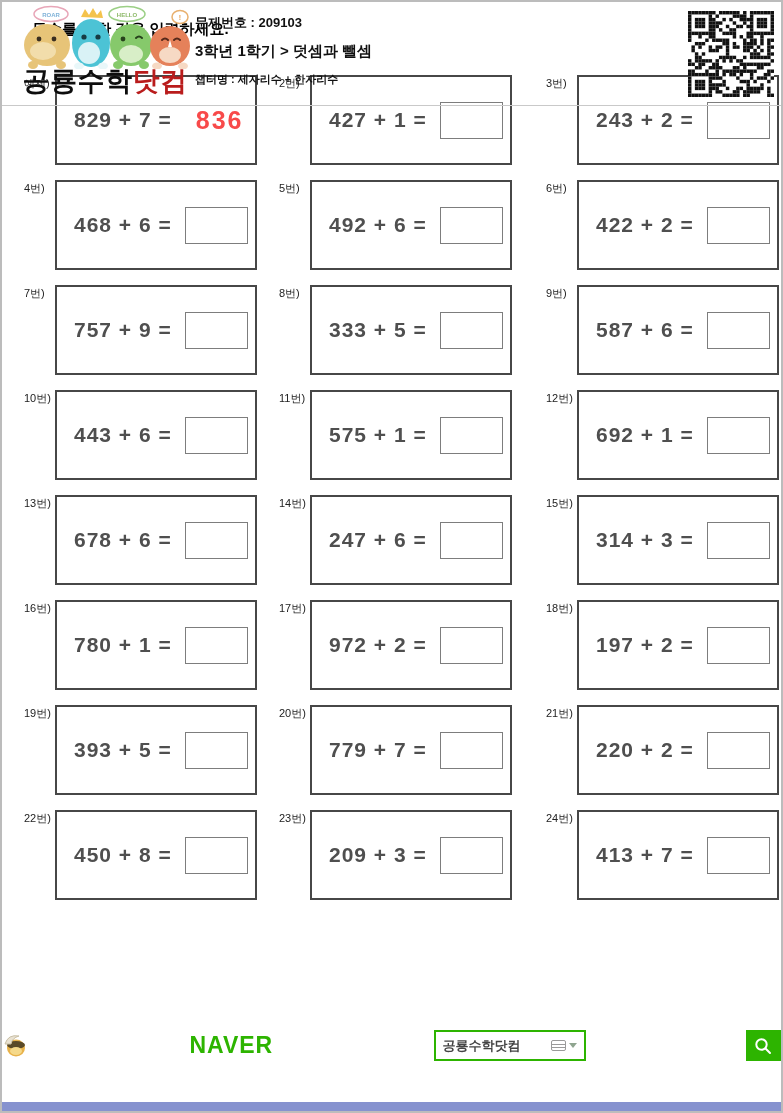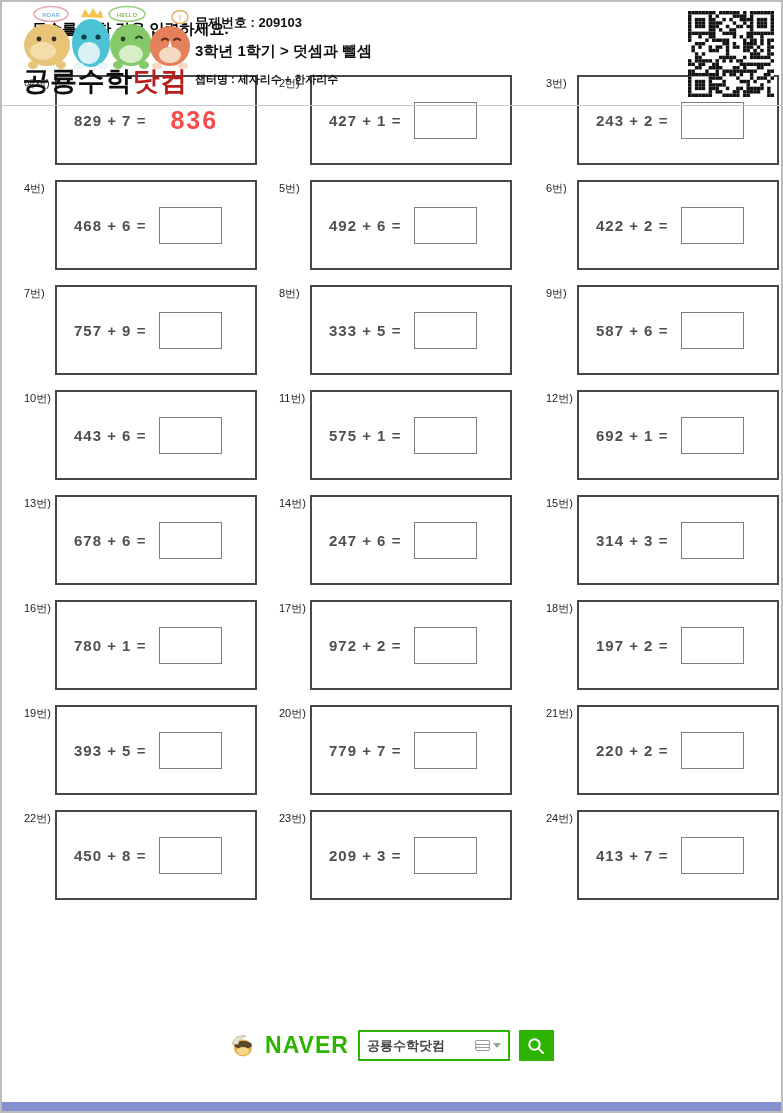--- a/index.html
+++ b/index.html
@@ -21,26 +21,26 @@
   .qr{position:absolute;right:7px;top:9px;width:86px;height:86px;background:#fff;}
   
   .instruction{margin:18px 0 0 30px;font-size:15px;font-weight:bold;color:#000;}
   
   .grid{margin:36px 0 0 22px;width:761px;display:flex;flex-wrap:wrap;align-content:flex-start;}
   .cell{display:flex;width:233px;height:90px;margin:0 22px 15px 0;}
   .cell:nth-child(3n){margin-right:0;margin-left:12px;}
   .cell-label{width:31px;padding-top:1px;font-size:11px;color:#222;text-align:left;white-space:nowrap;flex:none;}
   .cell-box{box-sizing:border-box;width:202px;height:90px;border:2px solid var(--box-border,#474747);
             background:#fff;display:flex;align-items:center;padding-left:17px;}
-  .equation{font-size:15px;font-weight:bold;color:var(--eq,#4f4f4f);letter-spacing:1px;white-space:pre;}
+  .equation{font-size:21px;font-weight:bold;color:var(--eq,#4f4f4f);letter-spacing:1px;white-space:pre;}
   .answer-input{box-sizing:border-box;width:63px;height:37px;border:1px solid #7d7d7d;margin-left:13px;
                 font-size:18px;font-weight:bold;color:#333;text-align:center;background:#fff;outline:none;}
   .answer-red{margin-left:24px;font-size:25px;font-weight:bold;letter-spacing:2px;color:var(--red,#f84a4a);}
   
-  .ftr{position:absolute;left:0;top:1028px;width:100%;display:flex;justify-content:center;align-items:center;gap:9px;}
+  .ftr{position:absolute;left:0;top:1028px;width:100%;display:flex;justify-content:space-between;align-items:center;gap:9px;}
   .naver-text{font-size:23px;font-weight:900;letter-spacing:1px;color:var(--green,#2db400);}
   .search-box{box-sizing:border-box;width:152px;height:31px;border:2px solid var(--green,#2db400);background:#fff;
               display:flex;align-items:center;padding:0 7px;}
   .search-value{font-size:13px;font-weight:bold;color:#444;flex:1;white-space:nowrap;}
   .kbd-icon{width:15px;height:11px;border:1px solid #9a9a9a;border-radius:2px;box-sizing:border-box;margin-right:3px;
             background:linear-gradient(#fff 3px,#9a9a9a 3px,#9a9a9a 4px,#fff 4px,#fff 6px,#9a9a9a 6px,#9a9a9a 7px,#fff 7px);}
   .caret-down{width:0;height:0;border-left:4px solid transparent;border-right:4px solid transparent;border-top:5px solid #8fa58f;}
   .search-btn{width:35px;height:31px;border:none;background:var(--green,#2db400);display:flex;align-items:center;justify-content:center;cursor:pointer;padding:0;}
   
   .bottom-bar{position:absolute;left:0;bottom:0;width:100%;height:9px;background:var(--bar,#8692cf);}

